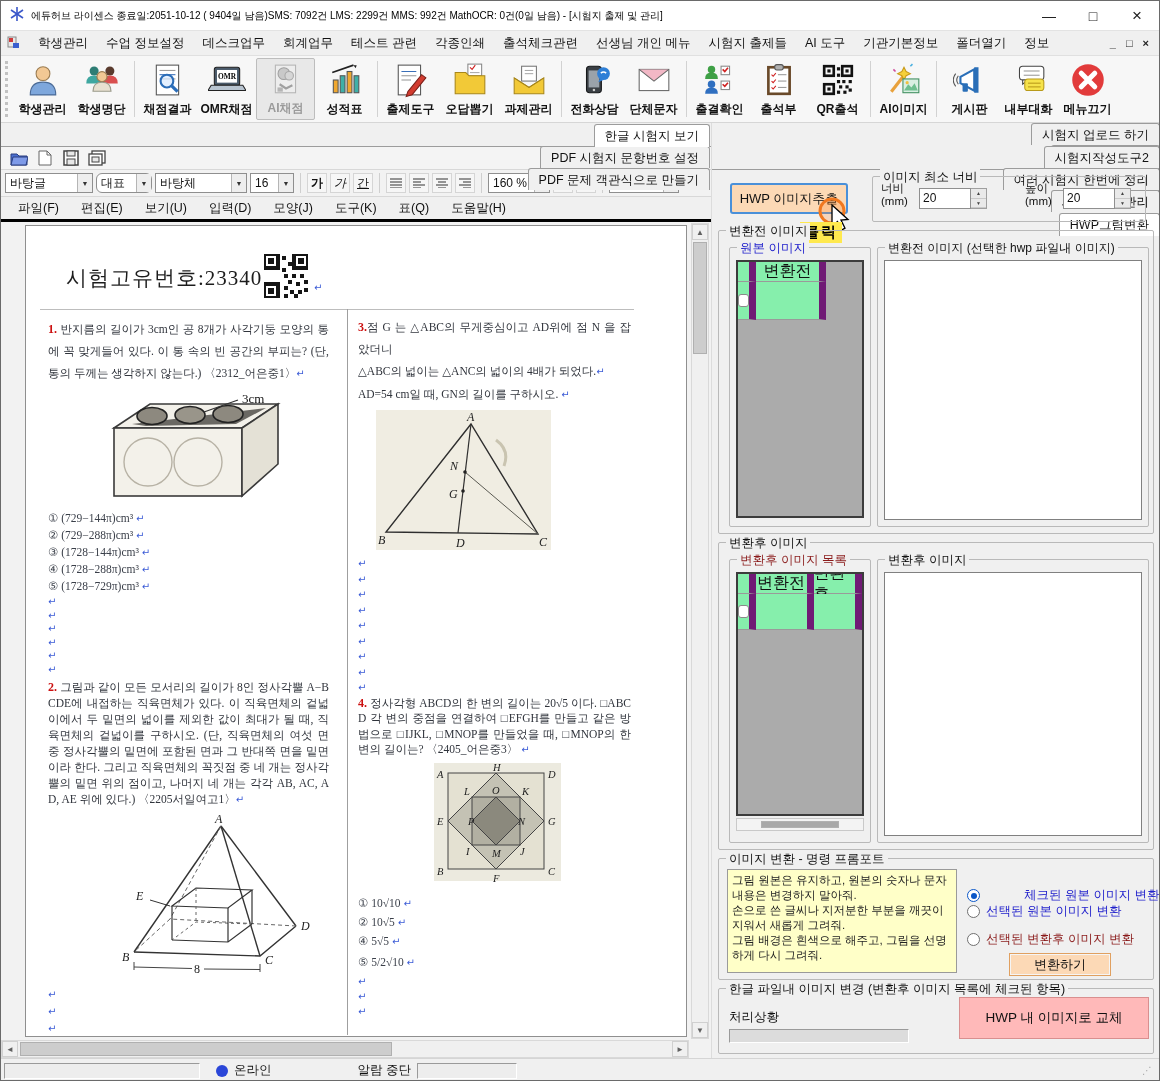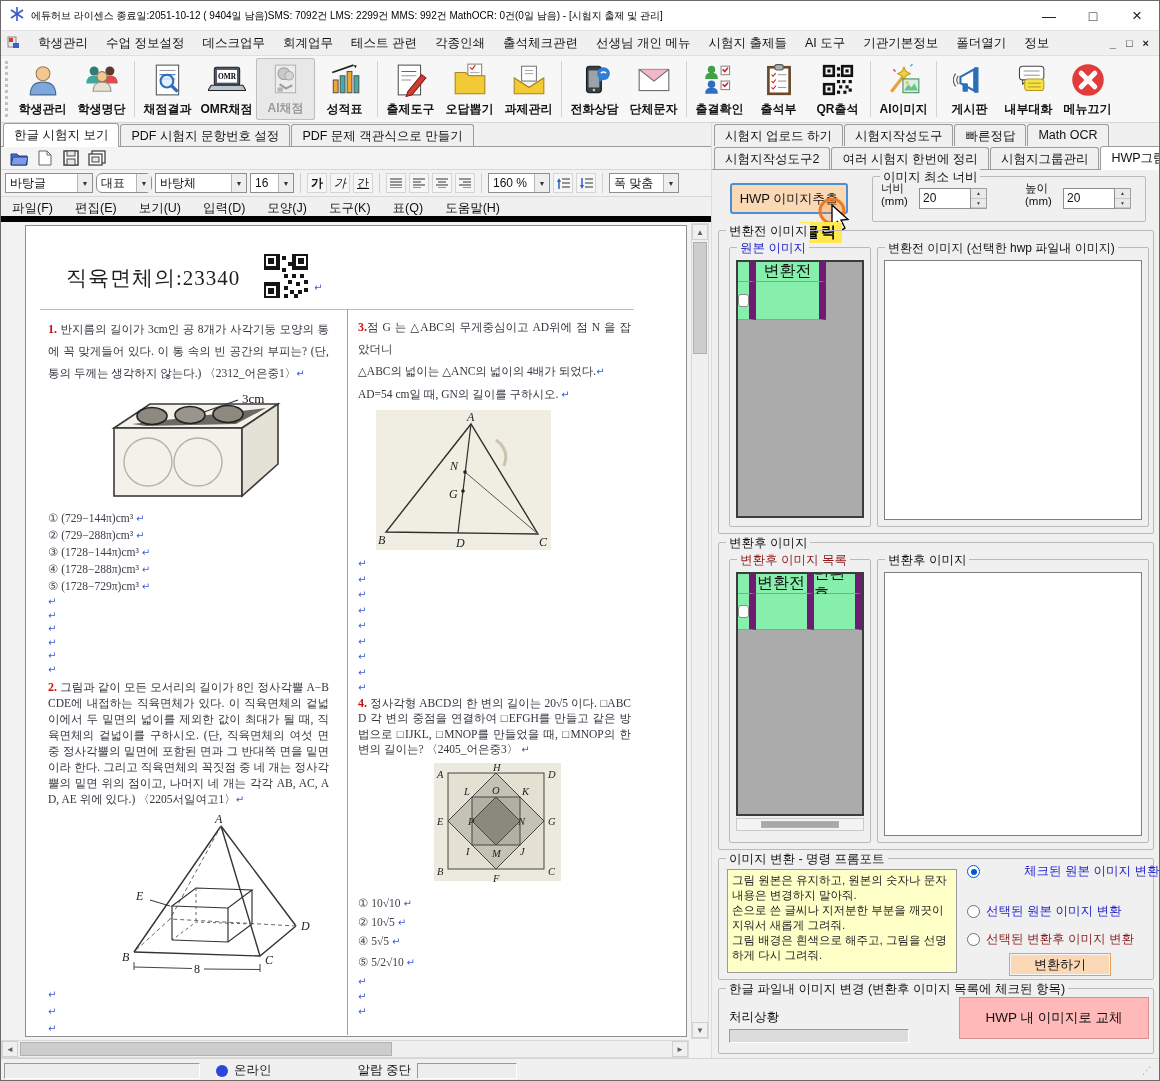--- a/index.html
+++ b/index.html
@@ -30,39 +30,39 @@
   .tbtn .tic{ height:42px; display:flex; align-items:center; justify-content:center; }
   .tbtn .tlabel{ font-size:12px; font-weight:bold; color:#111; white-space:nowrap; }
   .tbtn.pressed{ background:#e8e8e8; border:1px solid #bdbdbd; border-radius:2px; }
   .tbtn.pressed .tlabel{ color:#9a9a9a; }
   .tsep{ width:1px; height:56px; background:#d2d2d2; margin:0 3px; }
   
   .left-panel{ position:absolute; left:0; top:122px; width:710px; height:935px; background:#f0f0f0; }
   .right-panel{ position:absolute; left:710px; top:122px; width:450px; height:935px; background:#f0f0f0;
                 border-left:1px solid #dcdcdc; }
   
-  .tabrow{ position:relative; height:24px; border-bottom:1px solid #9c9c9c; display:flex; align-items:flex-end; padding-left:2px; }
+  .tabrow{ position:relative; height:24px; border-bottom:1px solid #9c9c9c; display:flex; align-items:flex-end; padding-left:2px;flex-direction:column; }
   .tab{ height:22px; padding:3px 10px 2px 10px; font-size:12.5px; background:#f0f0f0;
         border:1px solid #9c9c9c; border-bottom:none; border-radius:3px 3px 0 0; margin-right:1px;
         color:#111; cursor:default; white-space:nowrap; }
   .tab.active{ background:#fff; height:24px; position:relative; top:1px; font-weight:normal; }
   
   .filebar{ height:23px; background:#f4f4f4; border-bottom:1px solid #d8d8d8; display:flex; align-items:center; gap:6px; padding-left:8px; }
   .fbtn{ width:20px; height:18px; display:flex; align-items:center; justify-content:center; cursor:default; }
   
   .fmtbar{ height:27px; background:#f2f2f2; border-bottom:1px solid #d8d8d8; display:flex; align-items:center; gap:3px; padding-left:4px; }
   .combo{ height:20px; background:#fff; border:1px solid #8f8f8f; display:flex; align-items:center; font-size:12px; }
   .combo .cval{ padding:0 4px; flex:1; white-space:nowrap; overflow:hidden; }
   .combo .carr{ width:15px; height:100%; border-left:1px solid #b5b5b5; background:#eee; font-size:7px;
                 display:flex; align-items:center; justify-content:center; color:#333; }
   .fmtsep{ width:1px; height:20px; background:#cfcfcf; margin:0 3px; }
   .fmtbtn{ min-width:20px; height:20px; border:1px solid #d5d5d5; background:#f6f6f6; display:flex;
            align-items:center; justify-content:center; font-size:12px; cursor:default; }
   
-  .hwpmenu{ height:25px; background:#f0f0f0; border-bottom:6px solid #000000; display:flex; }
+  .hwpmenu{ height:25px; background:#f0f0f0; border-bottom:3px solid #000000; display:flex; align-items:center; padding-left:6px; }
   .hwpmenu .hmi{ padding:3px 11px; font-size:12.5px; }
   
   .docview{ position:relative; height:836px; background:#f2f2f2; overflow:hidden; }
   .page{ position:absolute; left:24px; top:3px; width:662px; height:812px; background:#fff;
          border:1px solid #8f8f8f; overflow:hidden;
          font-family:"Liberation Serif","DejaVu Serif",serif; color:#2a2a2a; }
   .doc-title{ position:absolute; left:40px; top:38px; font-size:21px; letter-spacing:1px; color:#1c1c1c; }
   .colsep-h{ position:absolute; left:14px; top:83px; width:594px; height:1px; background:#bdbdbd; }
   .colsep-v{ position:absolute; left:321px; top:83px; width:1px; height:726px; background:#9f9f9f; }
   .col{ position:absolute; font-size:11.5px; line-height:16px; }
@@ -532,21 +532,21 @@
       <span class="hmi">보기(U)</span>
       <span class="hmi">입력(D)</span>
       <span class="hmi">모양(J)</span>
       <span class="hmi">도구(K)</span>
       <span class="hmi">표(Q)</span>
       <span class="hmi">도움말(H)</span>
     </div>
 
     <div class="docview">
       <div class="page">
-        <div class="doc-title">직육면체의:23340</div>
+        <div class="doc-title">시험고유번호:23340</div>
         <svg width="44" height="44" viewBox="0 0 22 22" style="position:absolute;left:238px;top:28px;" fill="#151515">
             <rect x="0" y="0" width="7" height="7" fill="none" stroke="#151515" stroke-width="2"></rect>
             <rect x="2" y="2" width="3" height="3"></rect>
             <rect x="15" y="0" width="7" height="7" fill="none" stroke="#151515" stroke-width="2"></rect>
             <rect x="17" y="2" width="3" height="3"></rect>
             <rect x="0" y="15" width="7" height="7" fill="none" stroke="#151515" stroke-width="2"></rect>
             <rect x="2" y="17" width="3" height="3"></rect>
             <rect x="9" y="1" width="2" height="2"></rect>
             <rect x="12" y="4" width="2" height="2"></rect>
             <rect x="9" y="7" width="2" height="2"></rect>
@@ -805,21 +805,21 @@
           <span class="grp-label">변환후 이미지</span>
           <div class="whitebox" style="left:6px; top:12px; width:258px; height:264px;"></div>
         </div>
       </div>
 
       <div class="grp" style="left:6px; top:688px; width:436px; height:122px;">
         <span class="grp-label">이미지 변환 - 명령 프롬포트</span>
         <div class="prompt-box" style="left:8px; top:10px; width:230px; height:104px;">그림 원본은 유지하고, 원본의 숫자나 문자내용은 변경하지 말아줘.
 손으로 쓴 글씨나 지저분한 부분을 깨끗이 지워서 새롭게 그려줘.
 그림 배경은 흰색으로 해주고, 그림을 선명하게 다시 그려줘.</div>
-        <div class="radio" style="left:248px; top:4px;gap:44px;">
+        <div class="radio" style="left:248px; top:28px;gap:44px;">
           <span class="rdot sel"></span>
           <span class="blue">체크된 원본 이미지 변환</span>
         </div>
         <div class="radio" style="left:248px; top:44px;">
           <span class="rdot"></span>
           <span class="blue">선택된 원본 이미지 변환</span>
         </div>
         <div class="radio" style="left:248px; top:72px;">
           <span class="rdot"></span>
           <span class="maroon">선택된 변환후 이미지 변환</span>

